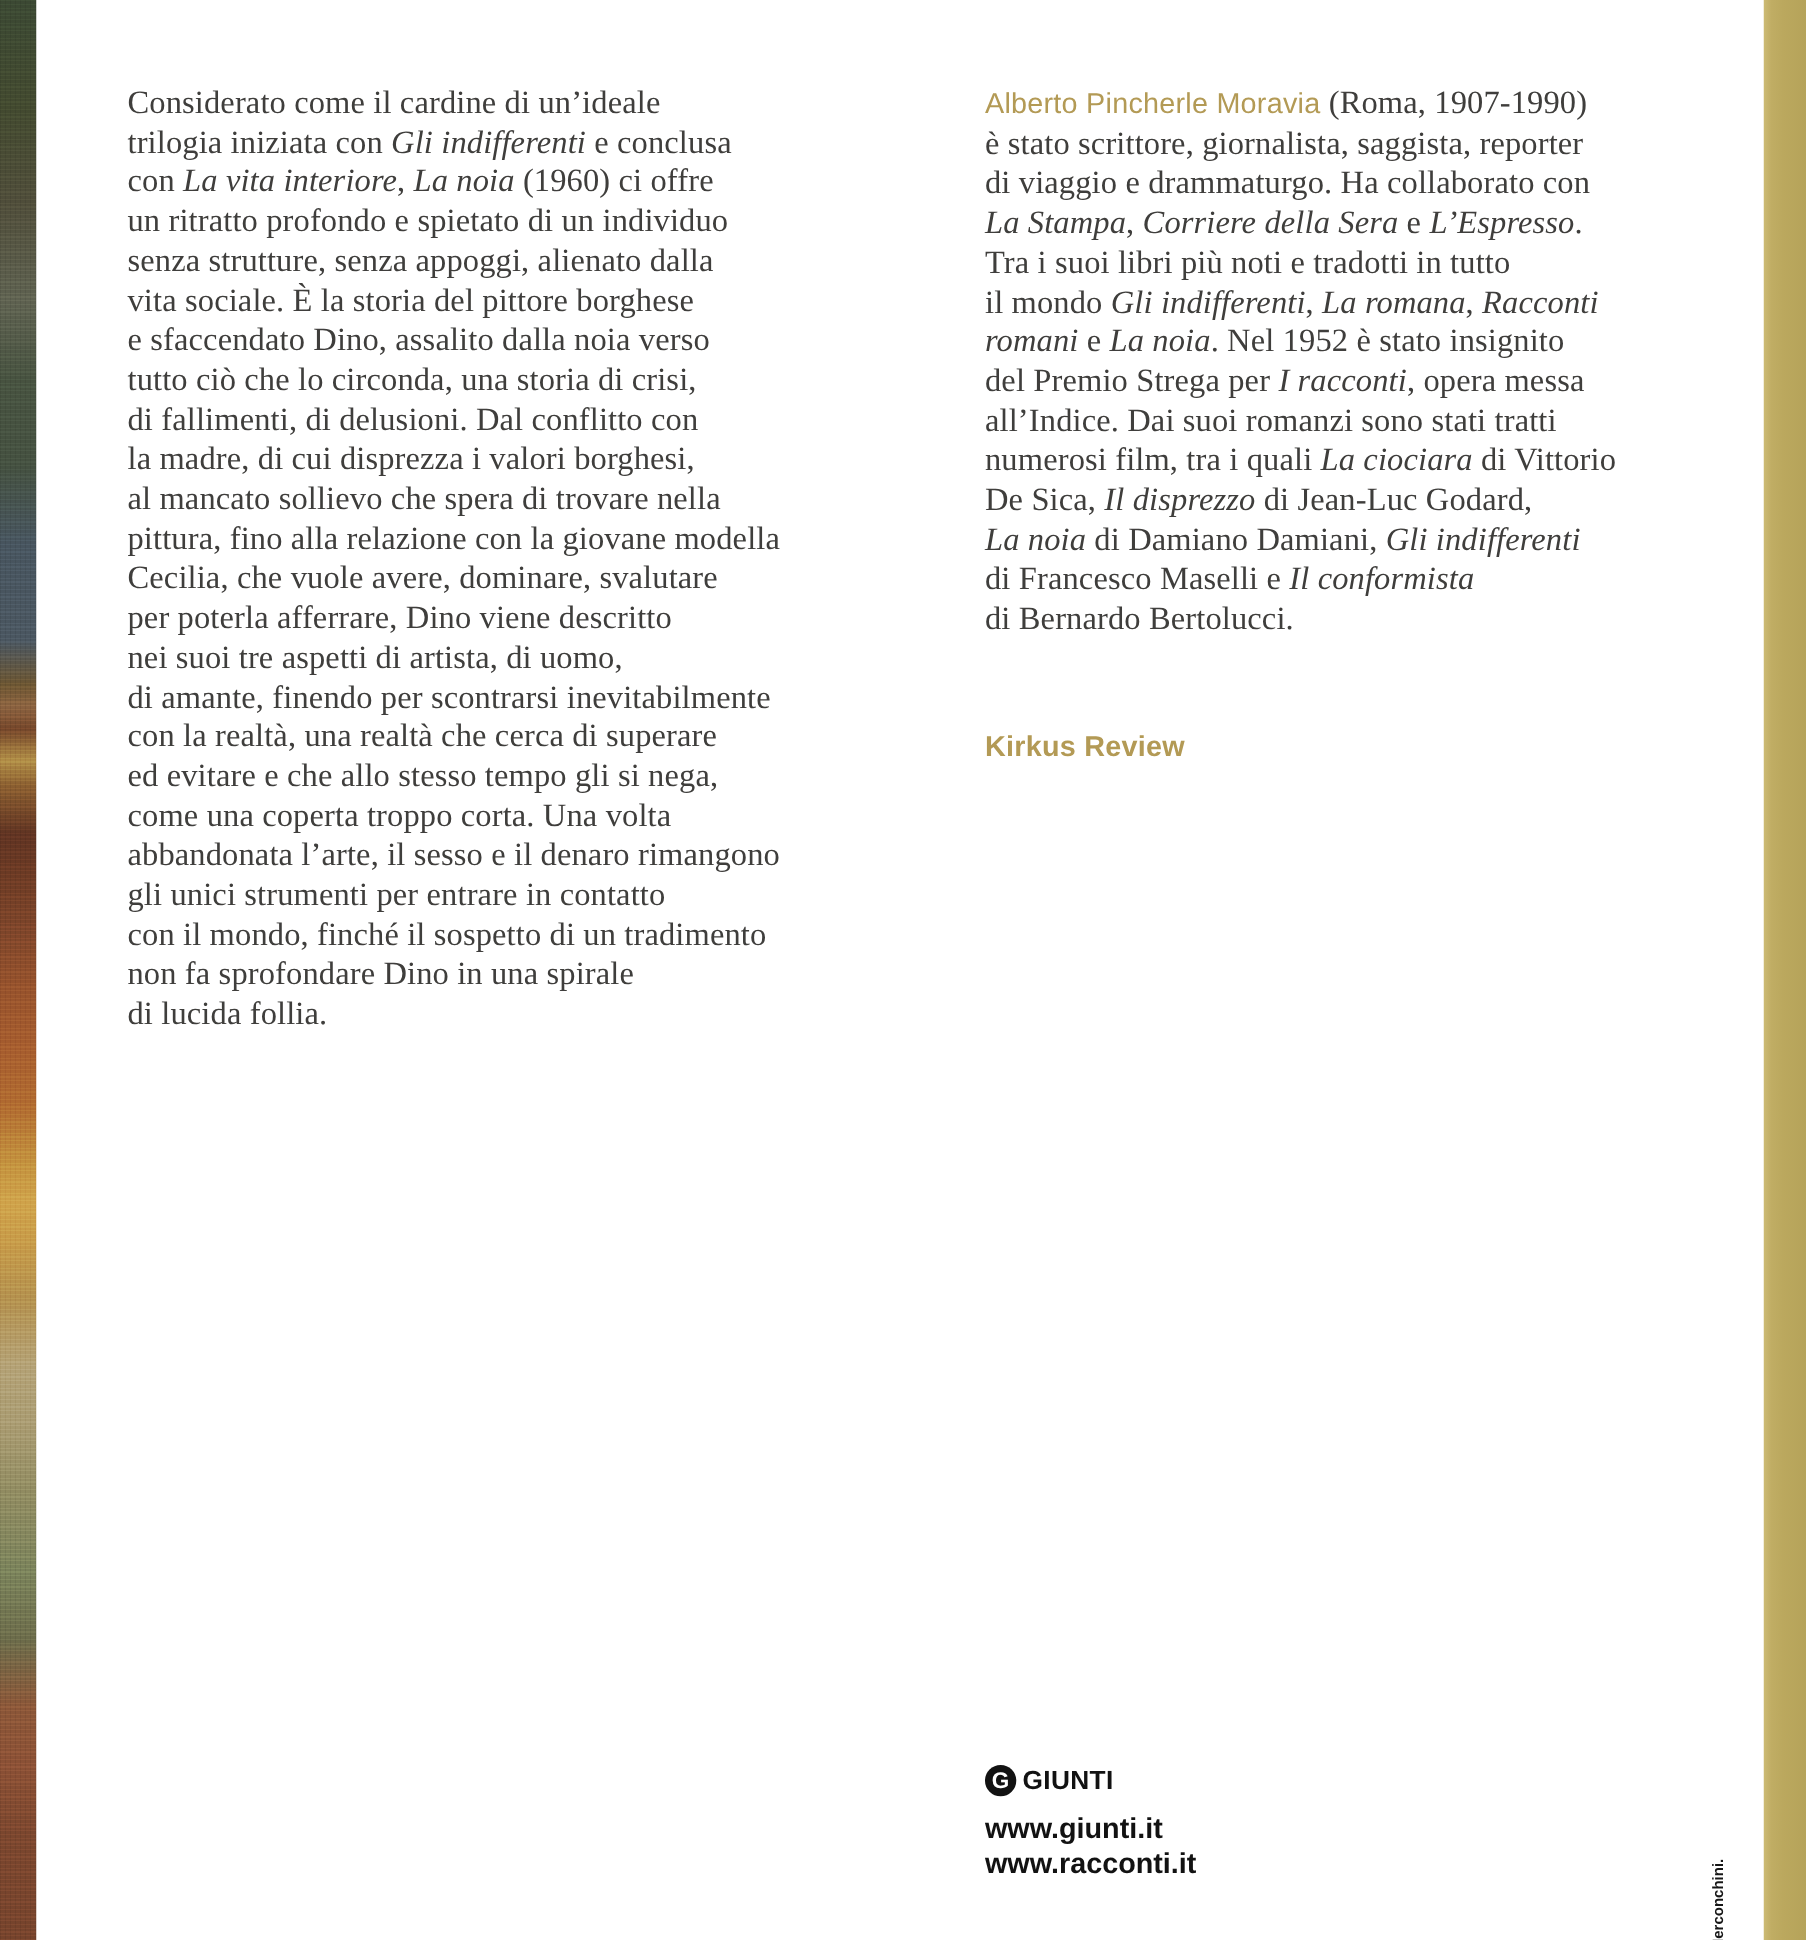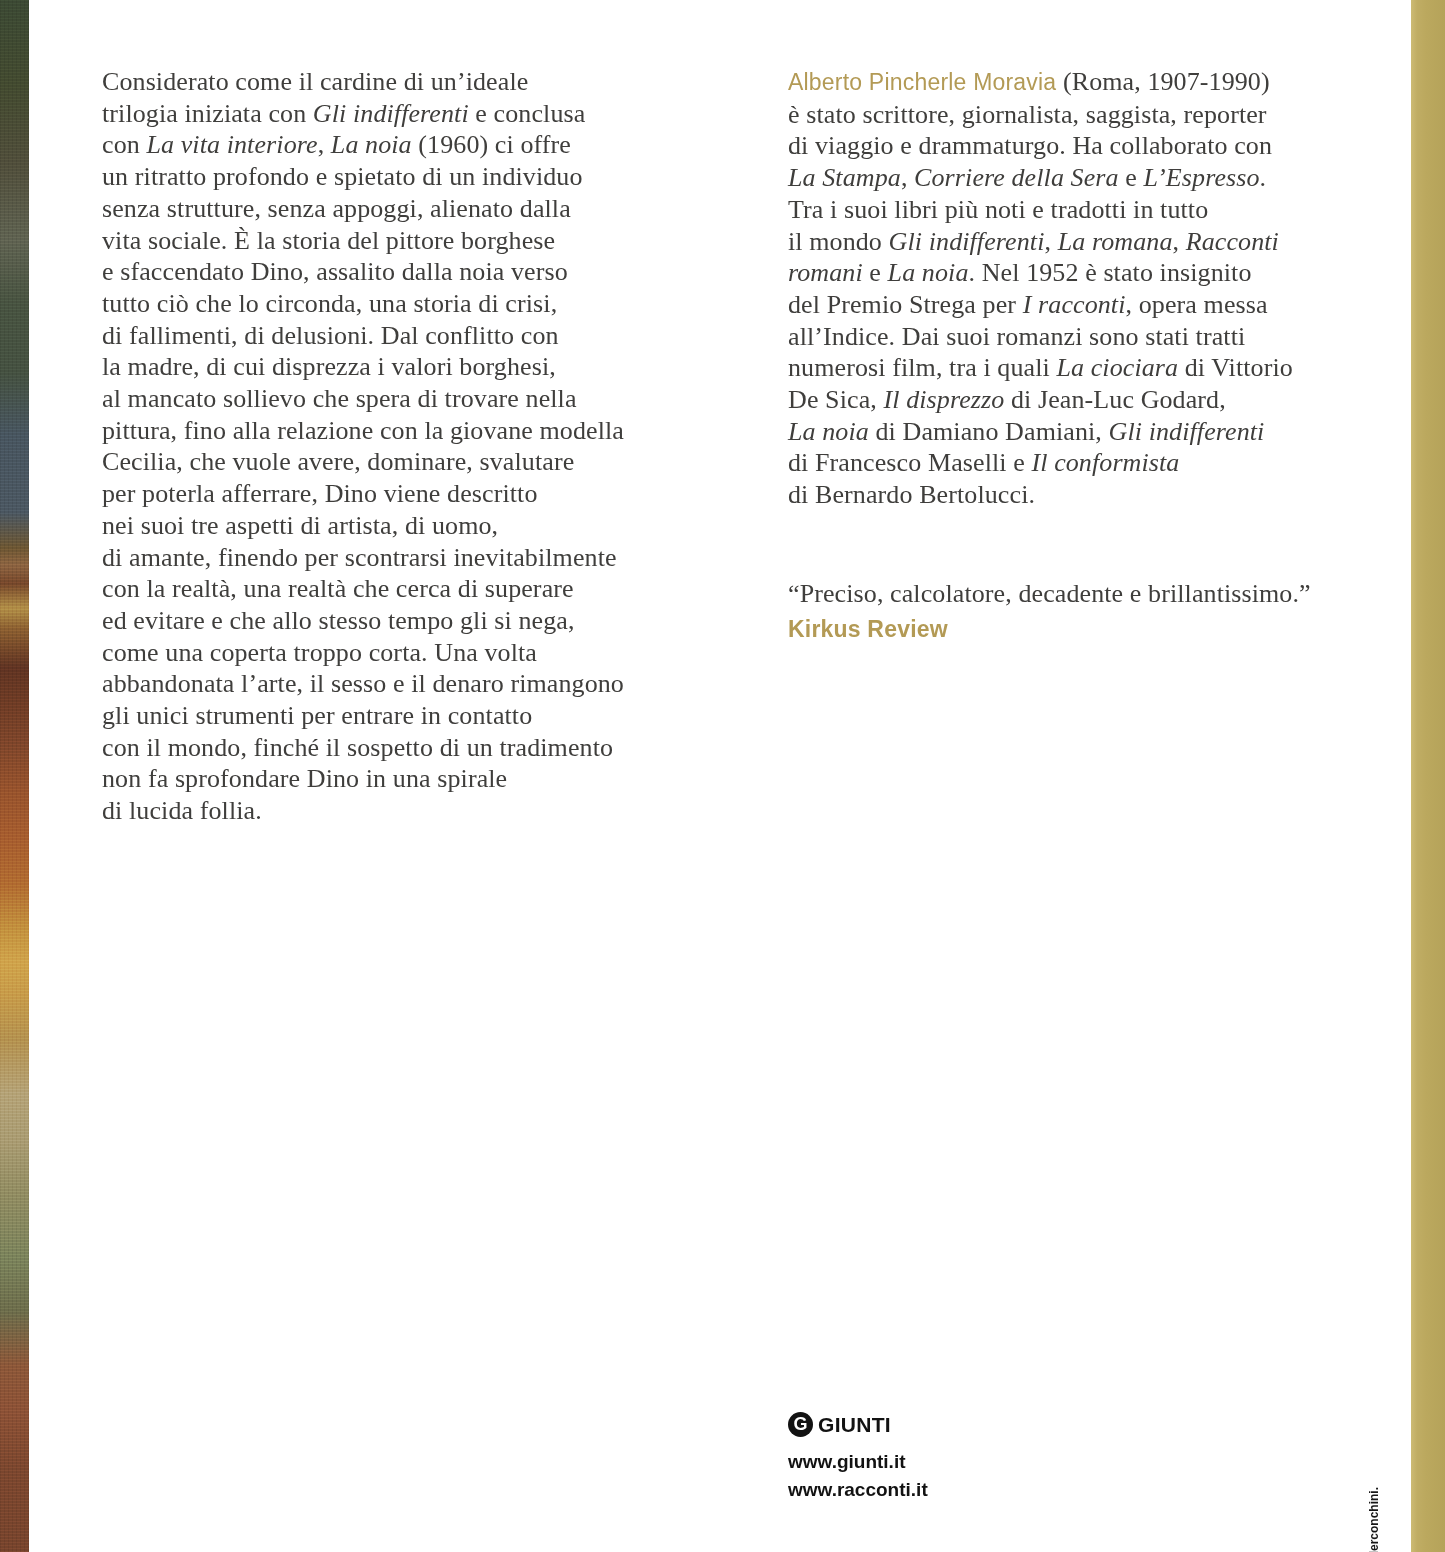--- a/index.html
+++ b/index.html
@@ -90,21 +90,21 @@
     text-align:center;display:inline-block;
   }
   .logo-text{
     font-family:"Liberation Sans", sans-serif;
     font-weight:bold;font-size:21px;color:#121212;
     letter-spacing:.3px;
   }
   .links{
     margin-top:11px;
     font-family:"Liberation Sans", sans-serif;
-    font-weight:bold;font-size:19px;line-height:28px;
+    font-weight:bold;font-size:23px;line-height:28px;
     color:#121212;
   }
   .credits{
     position:absolute;right:63px;bottom:65px;
     transform-origin:bottom right;
     transform:rotate(-90deg);
     width:max-content;
     font-family:"Liberation Sans", sans-serif;
     font-weight:bold;font-size:12px;line-height:16px;
     color:var(--credit-text);
@@ -117,21 +117,20 @@
 
 <div class="page">
   <div class="paint-strip"></div>
   <div class="gold-strip"></div>
 
   <p class="col synopsis">Considerato come il cardine di un’ideale<br>trilogia iniziata con <em>Gli indifferenti</em> e conclusa<br>con <em>La vita interiore</em>, <em>La noia</em> (1960) ci offre<br>un ritratto profondo e spietato di un individuo<br>senza strutture, senza appoggi, alienato dalla<br>vita sociale. È la storia del pittore borghese<br>e sfaccendato Dino, assalito dalla noia verso<br>tutto ciò che lo circonda, una storia di crisi,<br>di fallimenti, di delusioni. Dal conflitto con<br>la madre, di cui disprezza i valori borghesi,<br>al mancato sollievo che spera di trovare nella<br>pittura, fino alla relazione con la giovane modella<br>Cecilia, che vuole avere, dominare, svalutare<br>per poterla afferrare, Dino viene descritto<br>nei suoi tre aspetti di artista, di uomo,<br>di amante, finendo per scontrarsi inevitabilmente<br>con la realtà, una realtà che cerca di superare<br>ed evitare e che allo stesso tempo gli si nega,<br>come una coperta troppo corta. Una volta<br>abbandonata l’arte, il sesso e il denaro rimangono<br>gli unici strumenti per entrare in contatto<br>con il mondo, finché il sospetto di un tradimento<br>non fa sprofondare Dino in una spirale<br>di lucida follia.</p>
 
   <p class="col bio"><span class="accent">Alberto Pincherle Moravia</span> (Roma, 1907-1990)<br>è stato scrittore, giornalista, saggista, reporter<br>di viaggio e drammaturgo. Ha collaborato con<br><em>La Stampa</em>, <em>Corriere della Sera</em> e <em>L’Espresso</em>.<br>Tra i suoi libri più noti e tradotti in tutto<br>il mondo <em>Gli indifferenti</em>, <em>La romana</em>, <em>Racconti</em><br><em>romani</em> e <em>La noia</em>. Nel 1952 è stato insignito<br>del Premio Strega per <em>I racconti</em>, opera messa<br>all’Indice. Dai suoi romanzi sono stati tratti<br>numerosi film, tra i quali <em>La ciociara</em> di Vittorio<br>De Sica, <em>Il disprezzo</em> di Jean-Luc Godard,<br><em>La noia</em> di Damiano Damiani, <em>Gli indifferenti</em><br>di Francesco Maselli e <em>Il conformista</em><br>di Bernardo Bertolucci.</p>
 
   <div class="quote-block">
-    <p class="quote-text">“Preciso, calcolatore, decadente e brillantissimo.”</p>
     <p class="quote-source">Kirkus Review</p>
   </div>
 
   <div class="footer">
     <div class="logo-row">
       <span class="logo-mark">G</span>
       <span class="logo-text">GIUNTI</span>
     </div>
     <p class="links"><span>www.giunti.it</span><br><span>www.racconti.it</span></p>
   </div>

